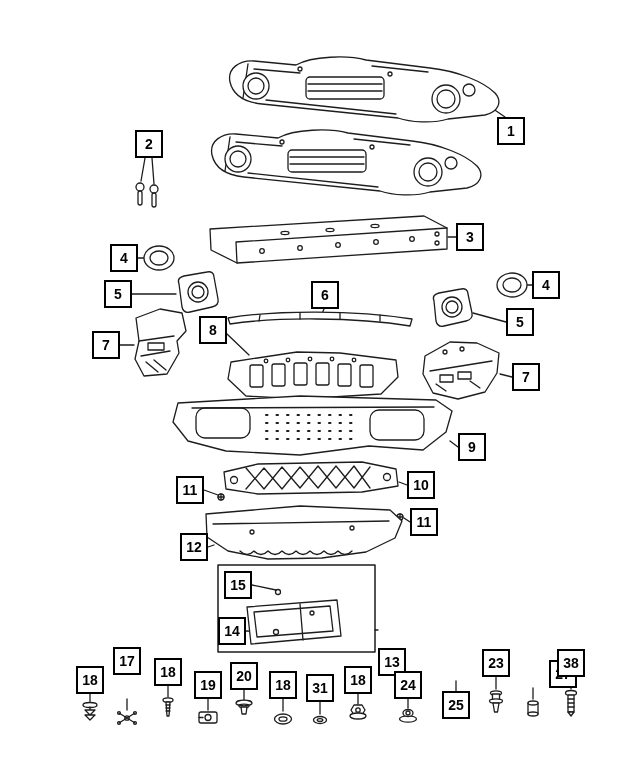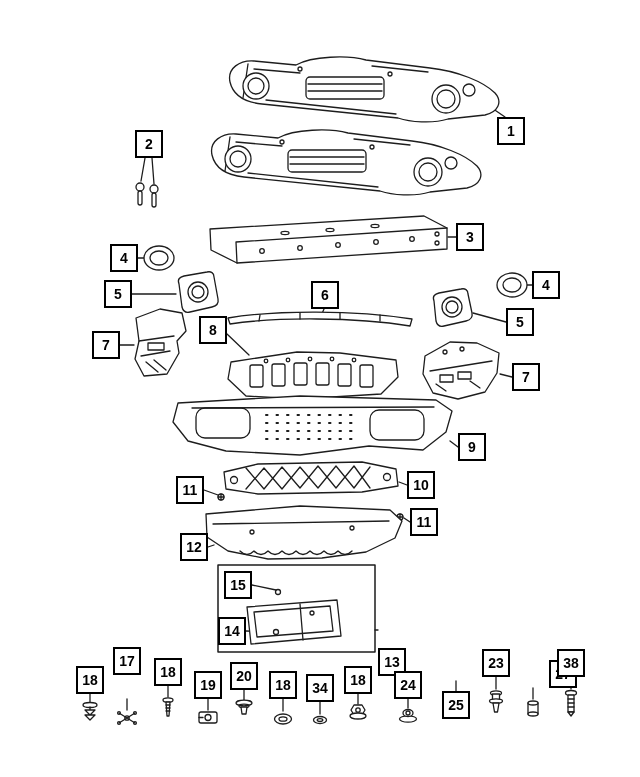--- a/index.html
+++ b/index.html
@@ -311,21 +311,21 @@
   <div class="callout" style="left:180px;top:533px">12</div>
   <div class="callout" style="left:378px;top:648px">13</div>
   <div class="callout" style="left:218px;top:617px">14</div>
   <div class="callout" style="left:224px;top:571px">15</div>
   <div class="callout" style="left:76px;top:666px">18</div>
   <div class="callout" style="left:113px;top:647px">17</div>
   <div class="callout" style="left:154px;top:658px">18</div>
   <div class="callout" style="left:194px;top:671px">19</div>
   <div class="callout" style="left:230px;top:662px">20</div>
   <div class="callout" style="left:269px;top:671px">18</div>
-  <div class="callout" style="left:306px;top:674px">34</div>
+  <div class="callout" style="left:306px;top:674px">31</div>
   <div class="callout" style="left:344px;top:666px">18</div>
   <div class="callout" style="left:394px;top:671px">24</div>
   <div class="callout" style="left:442px;top:691px">25</div>
   <div class="callout" style="left:482px;top:649px">23</div>
   <div class="callout" style="left:549px;top:660px">27</div>
   <div class="callout" style="left:557px;top:649px">38</div>
 
 </div>
 
 </body></html>

